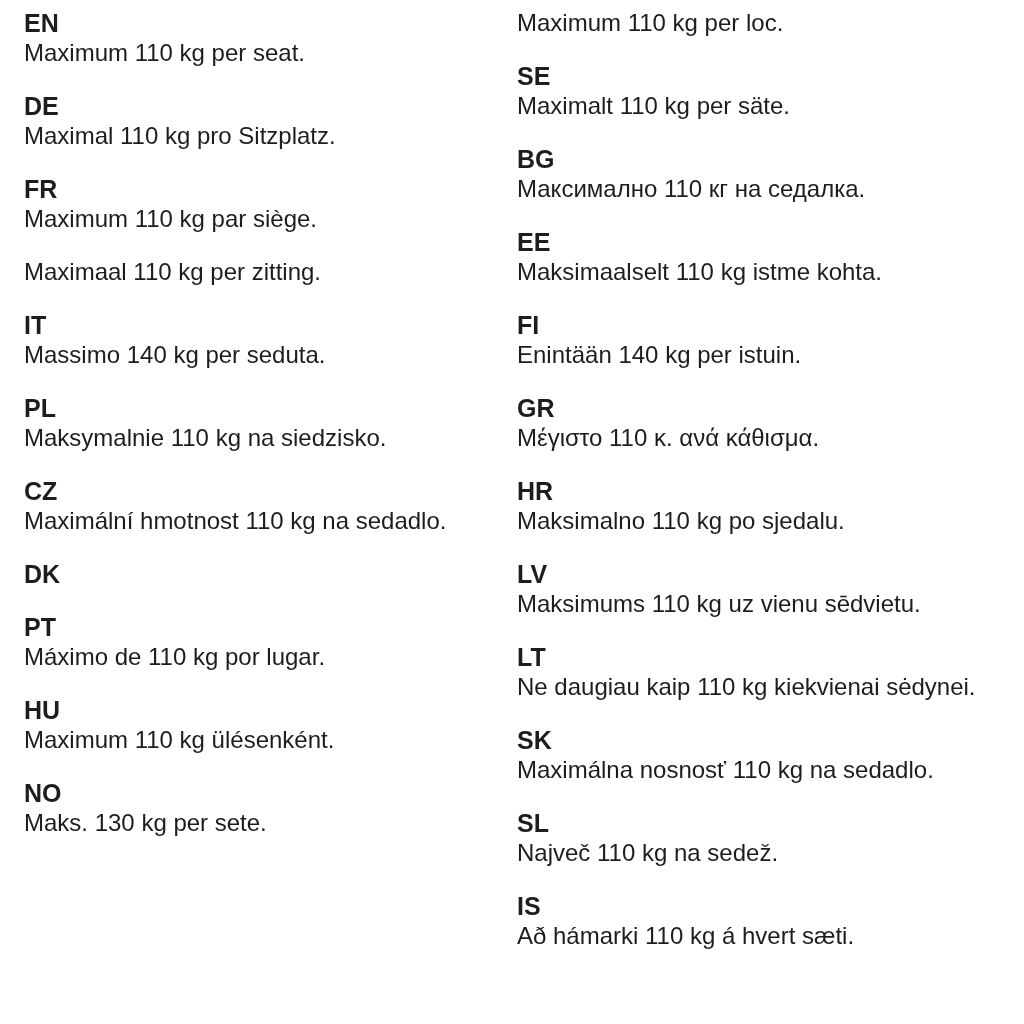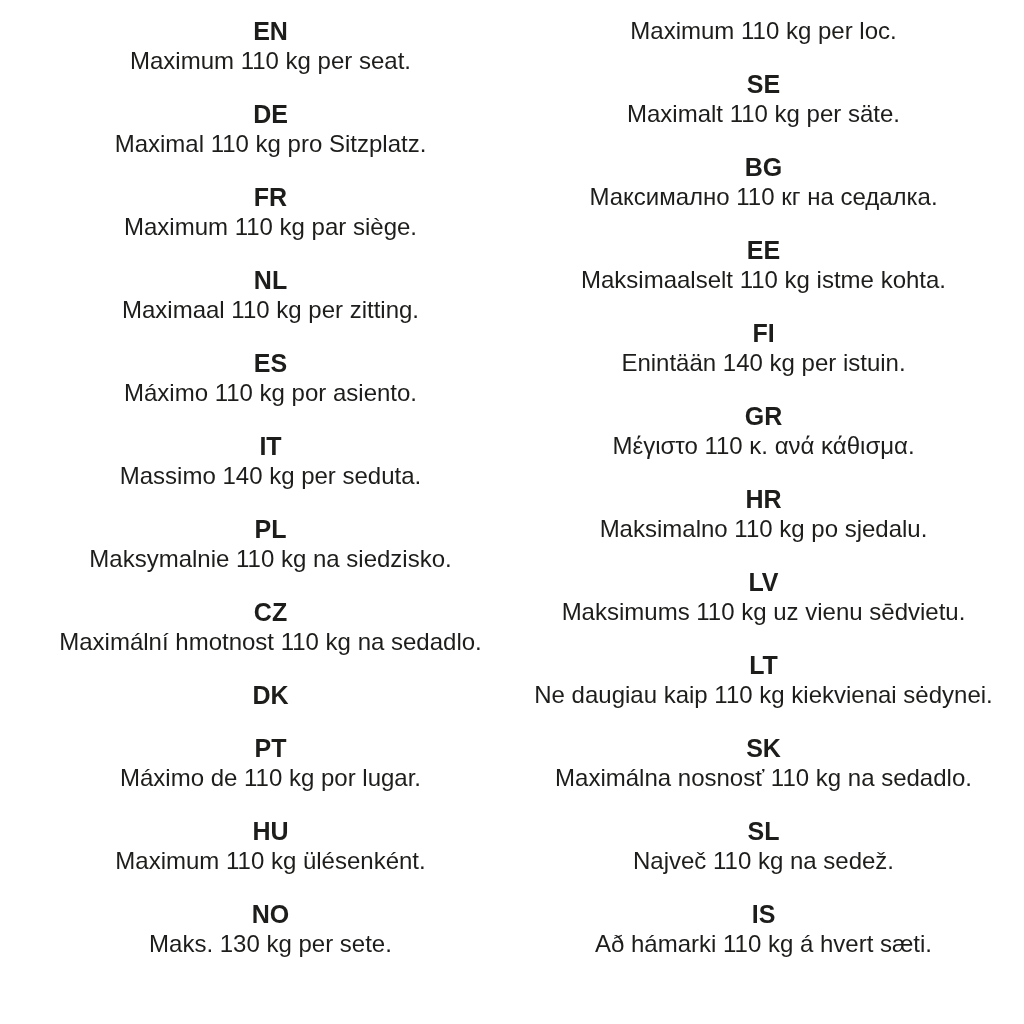--- a/index.html
+++ b/index.html
@@ -9,24 +9,23 @@
   }
   body {
     width: 1024px;
     height: 1024px;
     font-family: "Liberation Sans", sans-serif;
     color: #1d1d1b;
     overflow: hidden;
   }
   .page {
     display: flex;
-    padding: 16px 0 0 24px;
+    padding: 8px 0 0 24px;
     box-sizing: border-box;
     width: 1024px;
-    text-align: center;
   }
   .col {
     width: 493px;
     flex: 0 0 493px;
   }
   .entry {
     margin-bottom: 23px;
   }
   .code {
     font-size: 25px;
@@ -52,26 +51,21 @@
     </div>
     <div class="entry">
       <div class="code">DE</div>
       <div class="text">Maximal 110 kg pro Sitzplatz.</div>
     </div>
     <div class="entry">
       <div class="code">FR</div>
       <div class="text">Maximum 110 kg par siège.</div>
     </div>
     <div class="entry">
-      <div class="code">NL</div>
       <div class="text">Maximaal 110 kg per zitting.</div>
-    </div>
-    <div class="entry">
-      <div class="code">ES</div>
-      <div class="text">Máximo 110 kg por asiento.</div>
     </div>
     <div class="entry">
       <div class="code">IT</div>
       <div class="text">Massimo 140 kg per seduta.</div>
     </div>
     <div class="entry">
       <div class="code">PL</div>
       <div class="text">Maksymalnie 110 kg na siedzisko.</div>
     </div>
     <div class="entry">

